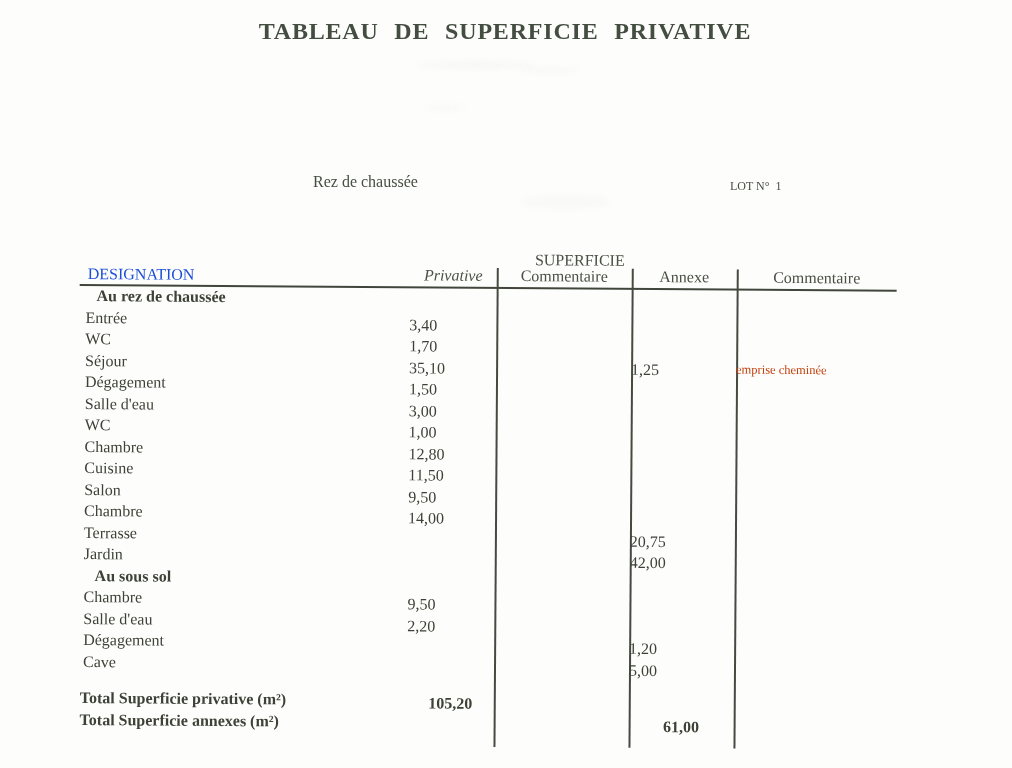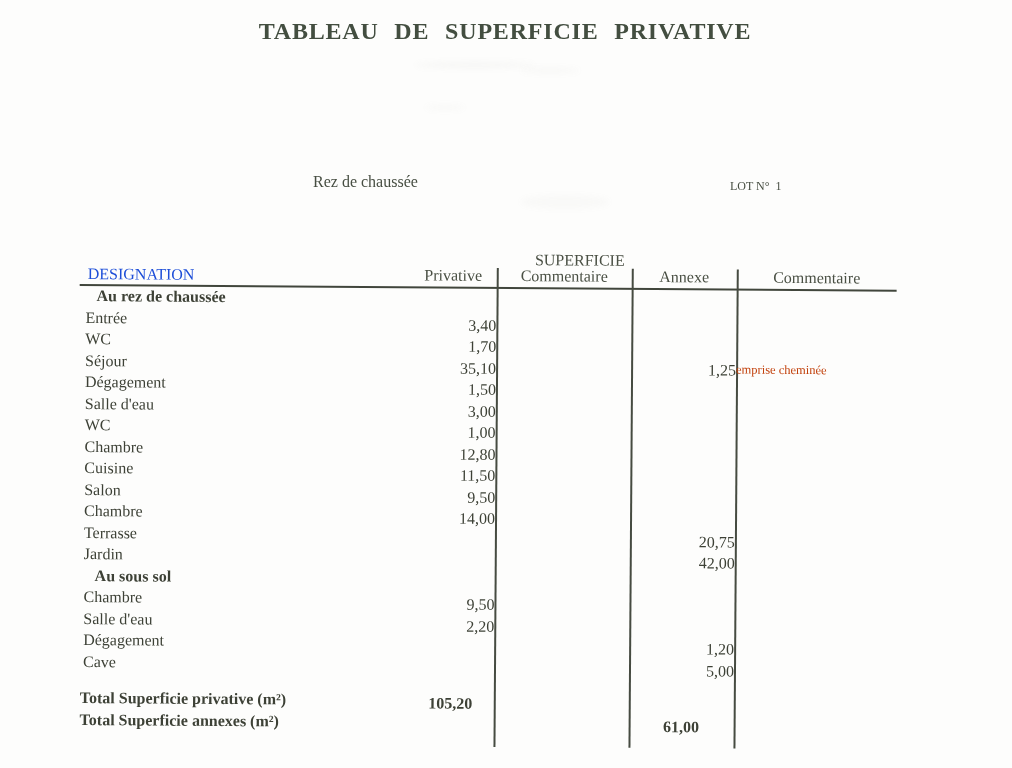--- a/index.html
+++ b/index.html
@@ -59,21 +59,21 @@
     left: 80px; top: 238px;
     width: 830px; height: 520px;
     transform: rotate(0.4deg);
     transform-origin: 0 0;
     font-size: 16px;
   }
   .designation-hdr { position: absolute; left: 8px; top: 3px; font-size: 16px; color: #1d4ed8; margin-top: 24px; }
   .superficie-hdr  { position: absolute; left: 430px; top: 10px; width: 140px; text-align: center; font-size: 16px; color: #4a5044; }
 
   .colhdr { position: absolute; top: 26px; text-align: center; font-size: 16px; color: #4a5044; }
-  .ch-privative    { left: 330px; width: 87px;  }
+  .ch-privative    { left: 330px; width: 87px; font-style: italic;  }
   .ch-comment1     { left: 417px; width: 135px; }
   .ch-annexe       { left: 552px; width: 105px; }
   .ch-comment2     { left: 657px; width: 160px; }
 
   .hrule {
     position: absolute;
     left: 0; top: 46px;
     width: 817px; height: 2px;
     background: #41463c;
   }
@@ -90,21 +90,21 @@
   
   .rows { position: absolute; left: 0; top: 47px; width: 817px; }
   .row {
     display: grid;
     grid-template-columns: 330px 87px 135px 105px 160px;
     height: 21.5px;
     line-height: 21.5px;
   }
   .row .lbl { padding-left: 6px; white-space: pre; }
   .row.section .lbl { padding-left: 17px; font-weight: bold; }
-  .row .val { text-align: right; transform: translateY(5px); }
+  .row .val { text-align: left; transform: translateY(5px); }
   .row .cmt { font-size: 12.5px; transform: translateY(5px); color: #c2410c; }
 
   
   .totals { position: absolute; left: 0; top: 449px; width: 817px; }
   .trow {
     display: grid;
     grid-template-columns: 330px 87px 135px 105px 160px;
     height: 22px;
     line-height: 22px;
     font-weight: bold;

